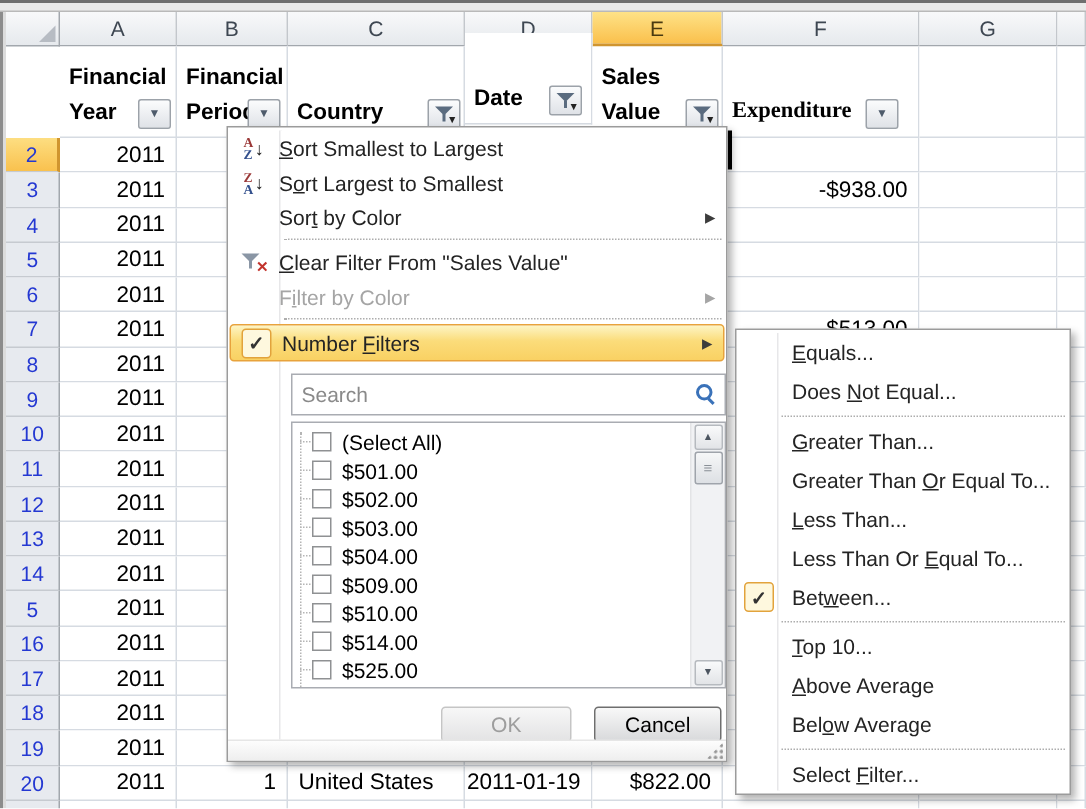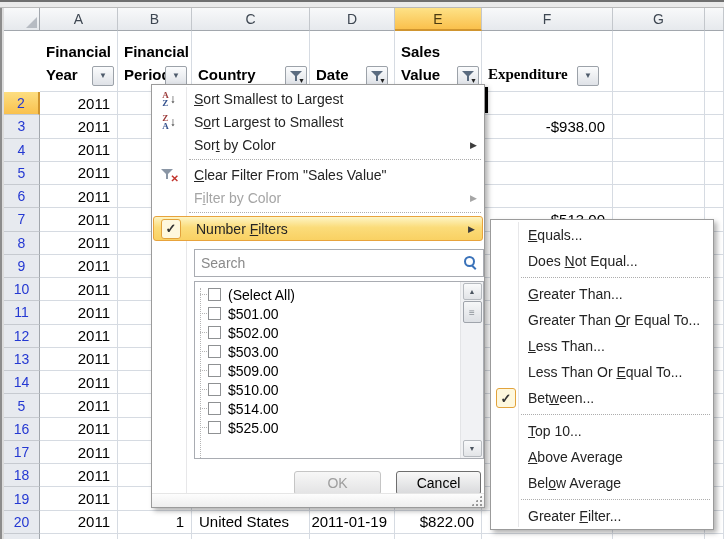--- a/index.html
+++ b/index.html
@@ -41,21 +41,21 @@
         border-left:6px solid transparent;border-right:6px solid transparent;border-top:6px solid #5A6B7F;}
   .funnel::after{content:"";position:absolute;left:5px;top:6px;width:2px;height:5px;background:#5A6B7F;}
   .fbtn .mini{position:absolute;right:1px;bottom:1px;font-size:7px;color:#222;line-height:1;}
   #e2-border{position:absolute;left:485px;top:87px;width:3px;height:26px;background:#000;z-index:5;}
   
   #filter-menu{position:absolute;left:151px;top:84px;width:334px;height:424px;box-sizing:border-box;
         background:#fff;border:1px solid #9B9B9B;box-shadow:3px 3px 5px rgba(0,0,0,.3);z-index:10;padding-top:2px;}
   .gutline{position:absolute;left:34px;top:2px;bottom:14px;width:1px;background:#E7E7E9;border-right:1px solid #fff;}
   .mi{position:relative;height:23px;display:flex;align-items:center;font-size:14px;color:#242424;cursor:default;}
   .mi .ic{width:34px;display:flex;align-items:center;justify-content:center;flex:none;}
-  .mi .lbl{padding-left:8px;white-space:nowrap;}
+  .mi .lbl{white-space:nowrap;}
   .mi .sub{position:absolute;right:7px;font-size:9px;color:#3C3C3C;}
   .mi.dis,.mi.dis .sub{color:#A5A5A5;}
   .mi.hl{height:25px;margin:0 1px;border:1px solid #E8A33C;border-radius:3px;box-sizing:border-box;
          background:linear-gradient(#FDF5C5,#FBDC7A 45%,#F9D163);}
   .msep{height:7px;display:flex;align-items:center;}
   .msep::after{content:"";flex:1;margin-left:37px;margin-right:3px;border-top:1px dotted #ADADAD;}
   .u{text-decoration:underline;}
   .chkbox{width:20px;height:20px;box-sizing:border-box;border:1px solid #E2A33C;border-radius:3px;
           background:#FEF8DE;display:flex;align-items:center;justify-content:center;
           font-size:13px;font-weight:bold;color:#333;}
@@ -129,21 +129,21 @@
       <div class="colhead" style="left: 310px; width: 85px;">D</div>
       <div class="colhead sel" style="left: 395px; width: 87px;">E</div>
       <div class="colhead" style="left: 482px; width: 131px;">F</div>
       <div class="colhead" style="left: 613px; width: 92px;">G</div>
       <div class="colhead" style="left: 705px; width: 19px;"></div>
     </div>
   <div id="grid">
       <div class="hcell" style="left: 40px; top: 31px; width: 78px; height: 61px;"><div style="display: flex; flex-direction: column;"><div>Financial</div><div>Year</div></div><div class="fbtn" style="right: 3px;"><span class="arr">▼</span></div></div>
       <div class="hcell" style="left: 118px; top: 31px; width: 74px; height: 61px;"><div style="display: flex; flex-direction: column;"><div>Financial</div><div>Period</div></div><div class="fbtn" style="right: 4px;"><span class="arr">▼</span></div></div>
       <div class="hcell" style="left: 192px; top: 31px; width: 118px; height: 61px;"><div style="display: flex; flex-direction: column; align-items: flex-end;"><div>Country</div></div><div class="fbtn" style="right: 2px;"><span class="funnel"></span><span class="mini">▼</span></div></div>
-      <div class="hcell" style="left: 310px; top: 31px; width: 85px; height: 61px;"><div style="display: flex; flex-direction: column;"><div>Date</div></div><div class="fbtn" style="right: 6px;"><span class="funnel"></span><span class="mini">▼</span></div></div>
+      <div class="hcell" style="left: 310px; top: 22px; width: 85px; height: 61px;"><div style="display: flex; flex-direction: column;"><div>Date</div></div><div class="fbtn" style="right: 6px;"><span class="funnel"></span><span class="mini">▼</span></div></div>
       <div class="hcell" style="left: 395px; top: 31px; width: 87px; height: 61px;"><div style="display: flex; flex-direction: column;"><div>Sales</div><div>Value</div></div><div class="fbtn" style="right: 2px;"><span class="funnel"></span><span class="mini">▼</span></div></div>
       <div class="hcell" style="left: 482px; top: 31px; width: 131px; height: 61px;"><div style="display: flex; flex-direction: column; font-family: Liberation Serif, serif;"><div>Expenditure</div></div><div class="fbtn" style="right: 13px;"><span class="arr">▼</span></div></div>
       <div class="hcell" style="left: 613px; top: 31px; width: 92px; height: 61px;"><div style="display: flex; flex-direction: column;"></div></div>
       <div class="hcell" style="left: 705px; top: 31px; width: 19px; height: 61px;"><div style="display: flex; flex-direction: column;"></div></div>
       <div class="rowhead sel" style="top: 92px; height: 23.26px;">2</div>
       <div class="cell r" style="left: 40px; top: 92px; width: 78px; height: 23.26px;">2011</div>
       <div class="cell r" style="left: 118px; top: 92px; width: 74px; height: 23.26px;"></div>
       <div class="cell" style="left: 192px; top: 92px; width: 118px; height: 23.26px;"></div>
       <div class="cell r" style="left: 310px; top: 92px; width: 85px; height: 23.26px;"></div>
       <div class="cell r" style="left: 395px; top: 92px; width: 87px; height: 23.26px;"></div>
@@ -401,20 +401,25 @@
             <span>$502.00</span>
           </div>
           <div class="li">
             <span class="stub"></span>
             <span class="cb"></span>
             <span>$503.00</span>
           </div>
           <div class="li">
             <span class="stub"></span>
             <span class="cb"></span>
+            <span>$504.00</span>
+          </div>
+          <div class="li">
+            <span class="stub"></span>
+            <span class="cb"></span>
             <span>$509.00</span>
           </div>
           <div class="li">
             <span class="stub"></span>
             <span class="cb"></span>
             <span>$510.00</span>
           </div>
           <div class="li">
             <span class="stub"></span>
             <span class="cb"></span>
@@ -486,17 +491,17 @@
           <span class="ic"></span>
           <span class="lbl"><span></span><span class="u">A</span><span>bove Average</span></span>
         </div>
         <div class="smi">
           <span class="ic"></span>
           <span class="lbl"><span>Bel</span><span class="u">o</span><span>w Average</span></span>
         </div>
         <div class="msep"></div>
         <div class="smi">
           <span class="ic"></span>
-          <span class="lbl"><span>Greater </span><span class="u">F</span><span>ilter...</span></span>
+          <span class="lbl"><span>Select </span><span class="u">F</span><span>ilter...</span></span>
         </div>
       </div>
   </div>
 </div>
 
 </body></html>

